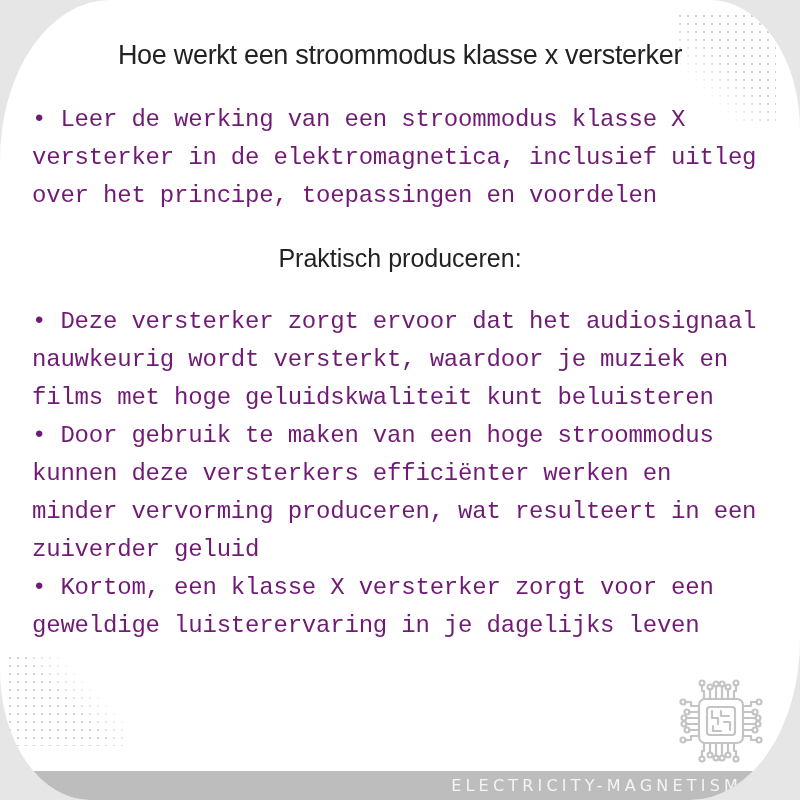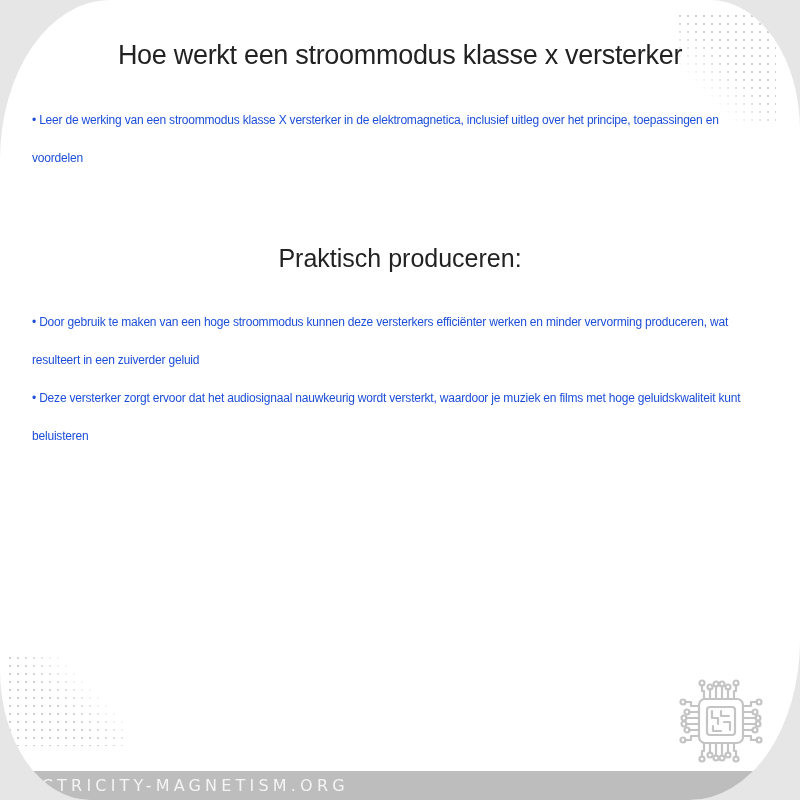--- a/index.html
+++ b/index.html
@@ -33,37 +33,38 @@
       -webkit-mask-image: linear-gradient(45deg, #000 45%, transparent 72%);
       mask-image: linear-gradient(45deg, #000 45%, transparent 72%);
     }
     .title {
       position: absolute; left: 0; right: 0; top: 40px;
       text-align: center; font-size: 27px; color: #222;
       letter-spacing: -0.3px;
     }
     .content {
       position: absolute; left: 32px; width: 730px;
-      font-size: 12px; line-height: 38px; color: #1d4ed8;
+      font-size: 24px; line-height: 38px; color: #701a75;
       letter-spacing: -0.2px;
+      font-family: Liberation Mono, monospace;
     }
     .intro { top: 101px; }
     .subtitle {
       position: absolute; left: 0; right: 0; top: 244px;
       text-align: center; font-size: 25px; color: #222;
     }
     .examples { top: 303px; }
     .bullet-line { display: block; }
     .chip {
       position: absolute; left: 676px; top: 676px; width: 90px; height: 90px;
     }
     .footer {
       position: absolute; left: 0; right: 0; top: 771px; height: 29px;
       background: #bdbdbd;
-      display: flex; align-items: center; justify-content: flex-start;
+      display: flex; align-items: center; justify-content: flex-end;
     }
     .footer-text {
       color: #f4f4f4; font-size: 16px; letter-spacing: 4.2px;
       font-family: "DejaVu Sans", sans-serif; font-weight: normal;
     }
   </style>
 </head>
 <body>
 
 <div class="card">
@@ -72,22 +73,23 @@
 
   <div class="title">Hoe werkt een stroommodus klasse x versterker</div>
 
   <div class="content intro">
     <span class="bullet-line">• Leer de werking van een stroommodus klasse X versterker in de elektromagnetica, inclusief uitleg over het principe, toepassingen en voordelen</span>
   </div>
 
   <div class="subtitle">Praktisch produceren:</div>
 
   <div class="content examples">
+    <span class="bullet-line">• Deze versterker zorgt ervoor dat het audiosignaal nauwkeurig wordt versterkt, waardoor je muziek en films met hoge geluidskwaliteit kunt beluisteren</span>
     <span class="bullet-line">• Door gebruik te maken van een hoge stroommodus kunnen deze versterkers efficiënter werken en minder vervorming produceren, wat resulteert in een zuiverder geluid</span>
-    <span class="bullet-line">• Deze versterker zorgt ervoor dat het audiosignaal nauwkeurig wordt versterkt, waardoor je muziek en films met hoge geluidskwaliteit kunt beluisteren</span>
+    <span class="bullet-line">• Kortom, een klasse X versterker zorgt voor een geweldige luisterervaring in je dagelijks leven</span>
   </div>
 
   <div class="chip">
     <svg width="90" height="90" viewBox="0 0 90 90" fill="none" stroke="#c4c4c4" stroke-width="2.2" stroke-linecap="round" stroke-linejoin="round">
       <rect x="23" y="23" width="44" height="44" rx="6"></rect>
       <rect x="31" y="31" width="28" height="28" rx="3"></rect>
       <path d="M36 35 v7 h6 v6 M45 35 v5 h8 M37 50 v5 h8 M48 46 h6 v8"></path>
 
       <path d="M28 23 v-8 h-2 v-6 M34 23 v-10 M40 23 v-13 M46 23 v-13 M52 23 v-10 M58 23 v-8 h2 v-6"></path>
       <circle cx="26" cy="7" r="2.5"></circle>

